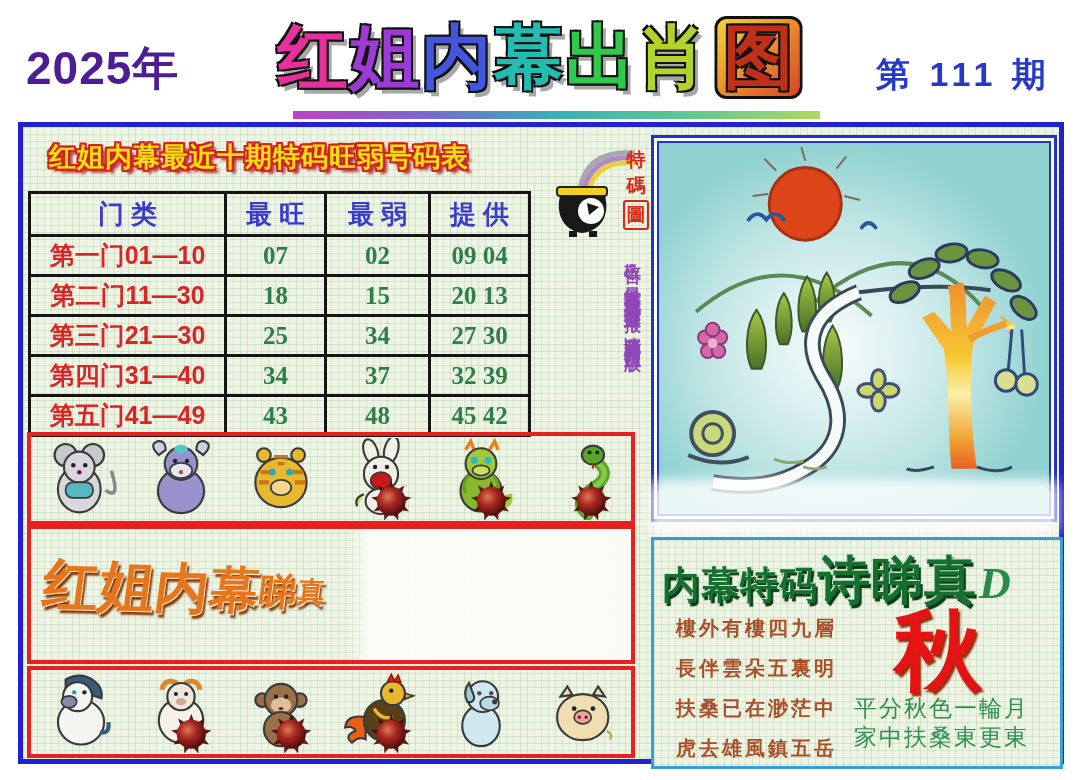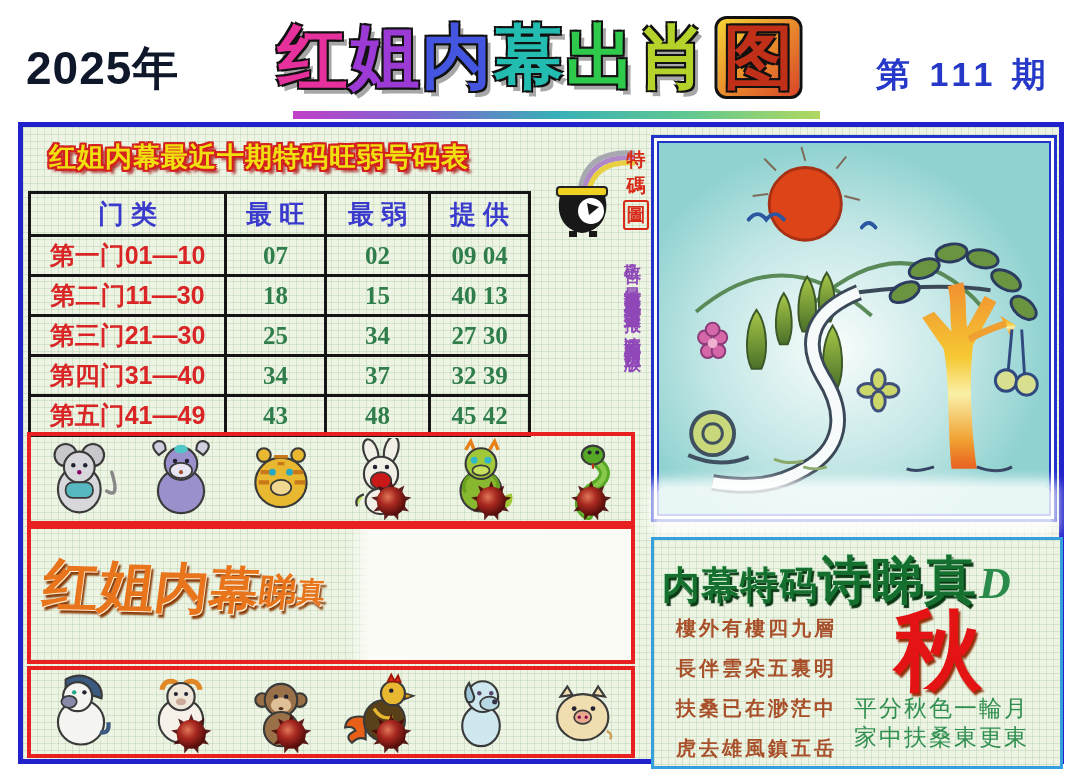--- a/index.html
+++ b/index.html
@@ -3,21 +3,21 @@
 <meta charset="utf-8">
 <style>
   html,body{margin:0;padding:0;}
   body{
     width:1080px;height:780px;position:relative;background:#ffffff;
     font-family:"Liberation Sans", sans-serif; overflow:hidden;
   }
   .abs{position:absolute;}
 
   
-  #year{left:26px;top:38px;font-size:46px;font-weight:bold;color:#0f172a;letter-spacing:1px;}
+  #year{left:26px;top:38px;font-size:46px;font-weight:bold;color:#4c1d95;letter-spacing:1px;}
   #issue{left:876px;top:52px;font-size:34px;font-weight:bold;color:#2538c8;letter-spacing:5px;}
   #title-row{left:540px;top:16px;transform:translateX(-50%);white-space:nowrap;}
   .title-char{
     display:inline-block;font-size:70px;font-weight:bold;line-height:1.1;
     text-shadow:-2px -2px 0 #111,2px -2px 0 #111,-2px 2px 0 #111,2px 2px 0 #111,5px 6px 0 rgba(60,60,60,.45);
     margin:0 1px;
   }
   .title-char.tile{
     background:linear-gradient(135deg,#f5d435,#e8862c 55%,#d84428);
     border:3px solid #111;border-radius:12px;padding:0 6px;margin-left:6px;
@@ -123,21 +123,21 @@
         <tr>
           <td class="lbl">第一门01—10</td>
           <td class="num">07</td>
           <td class="num">02</td>
           <td class="num">09  04</td>
         </tr>
         <tr>
           <td class="lbl">第二门11—30</td>
           <td class="num">18</td>
           <td class="num">15</td>
-          <td class="num">40  13</td>
+          <td class="num">20  13</td>
         </tr>
         <tr>
           <td class="lbl">第三门21—30</td>
           <td class="num">25</td>
           <td class="num">34</td>
           <td class="num">27  30</td>
         </tr>
         <tr>
           <td class="lbl">第四门31—40</td>
           <td class="num">34</td>

